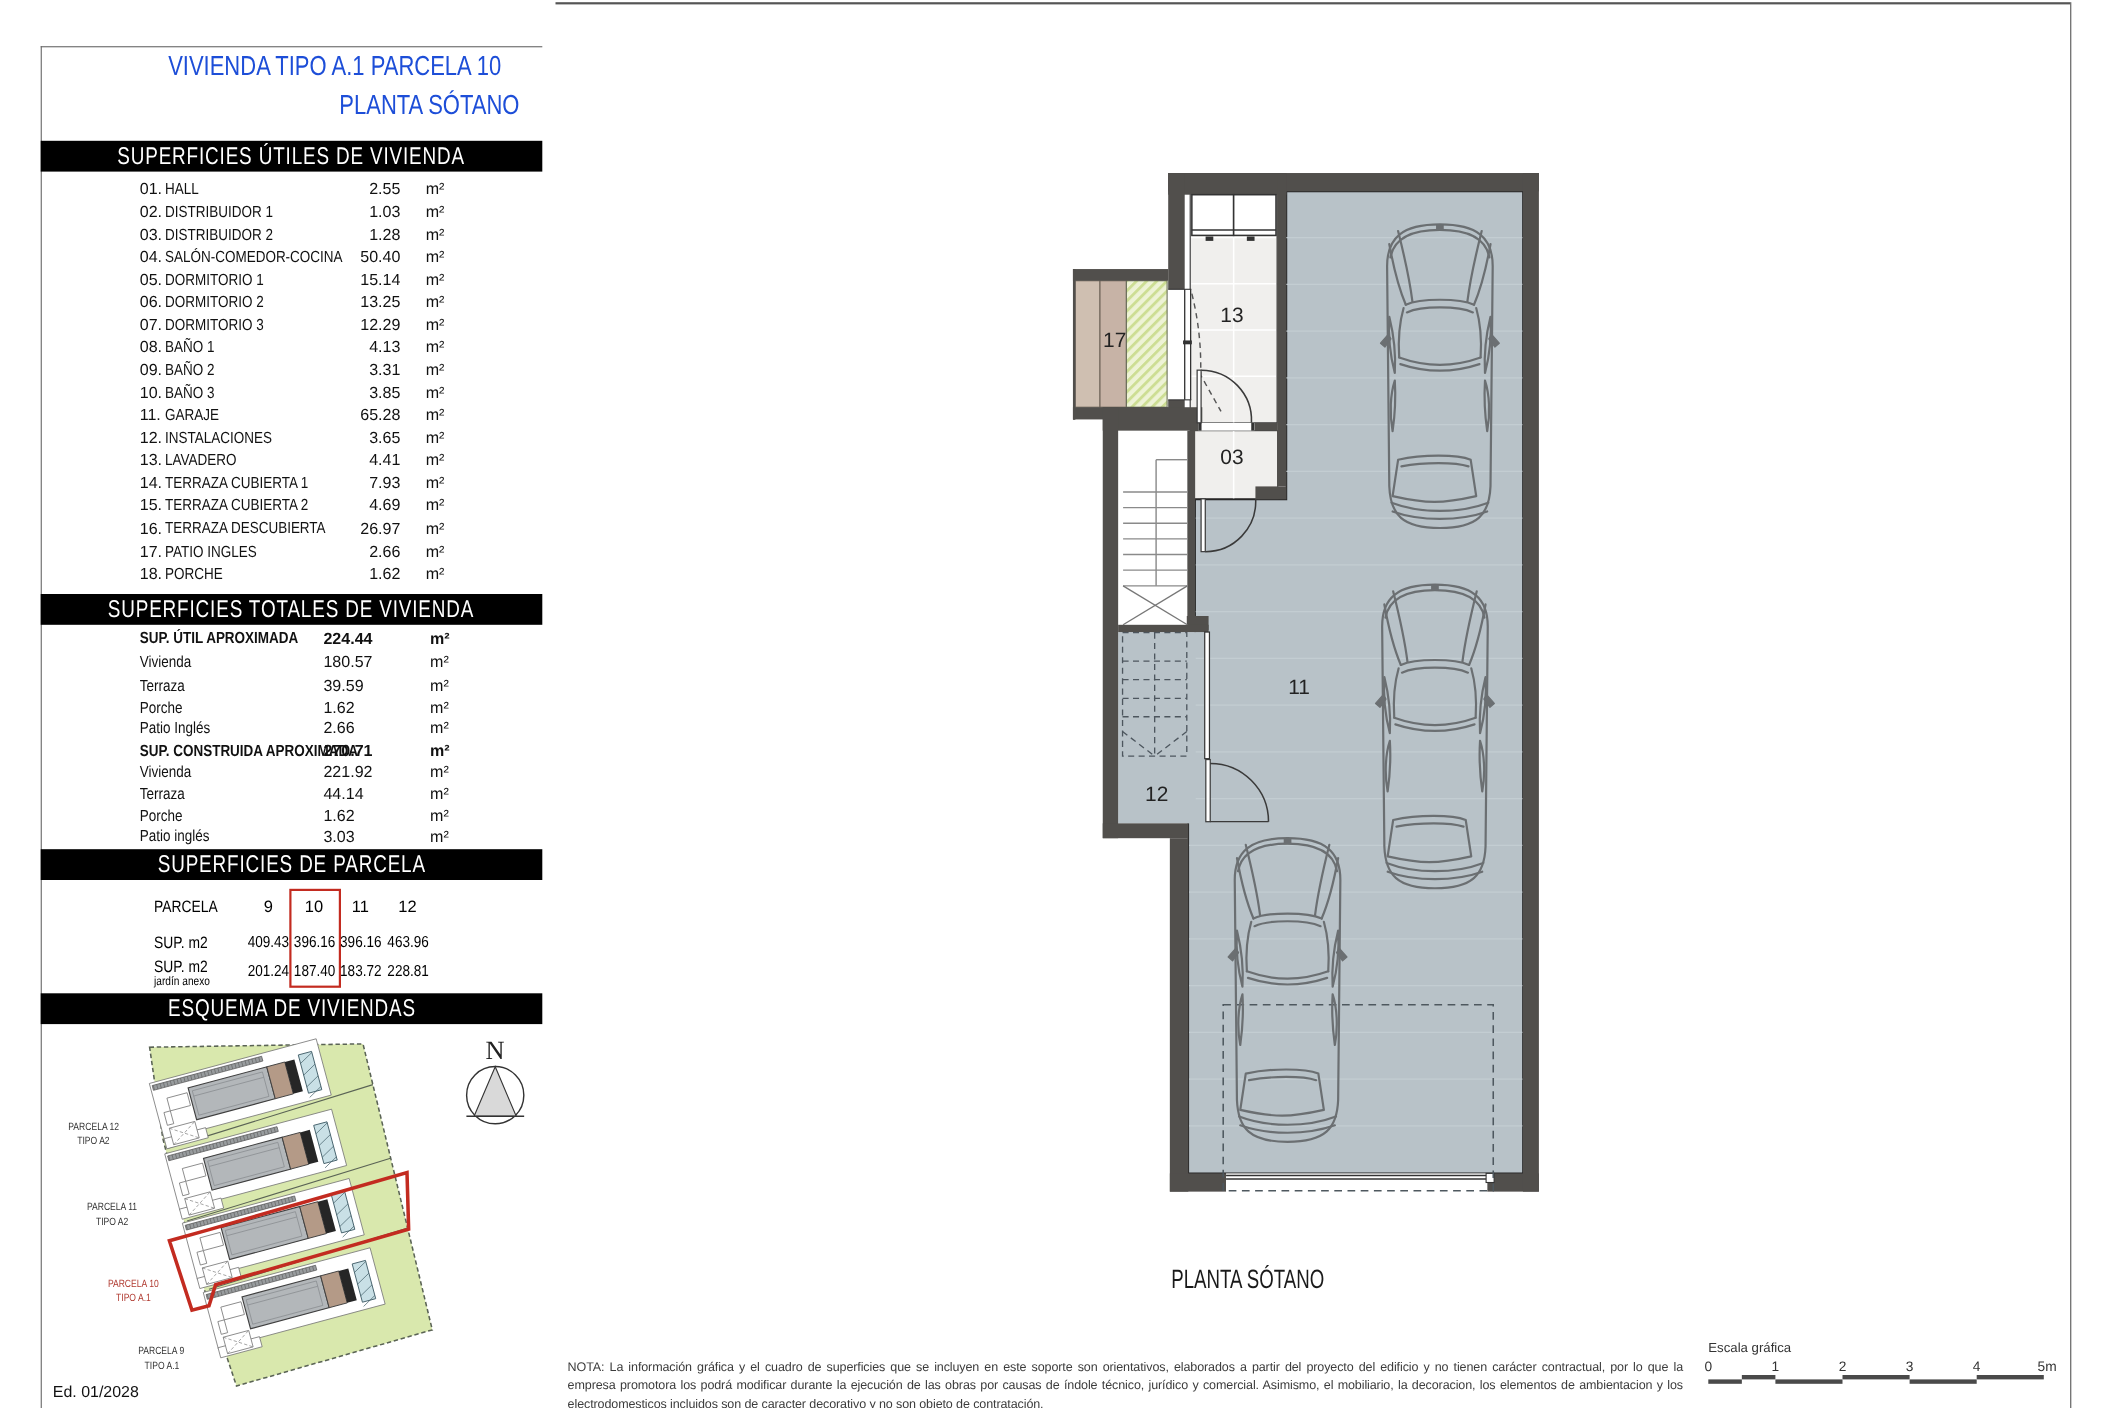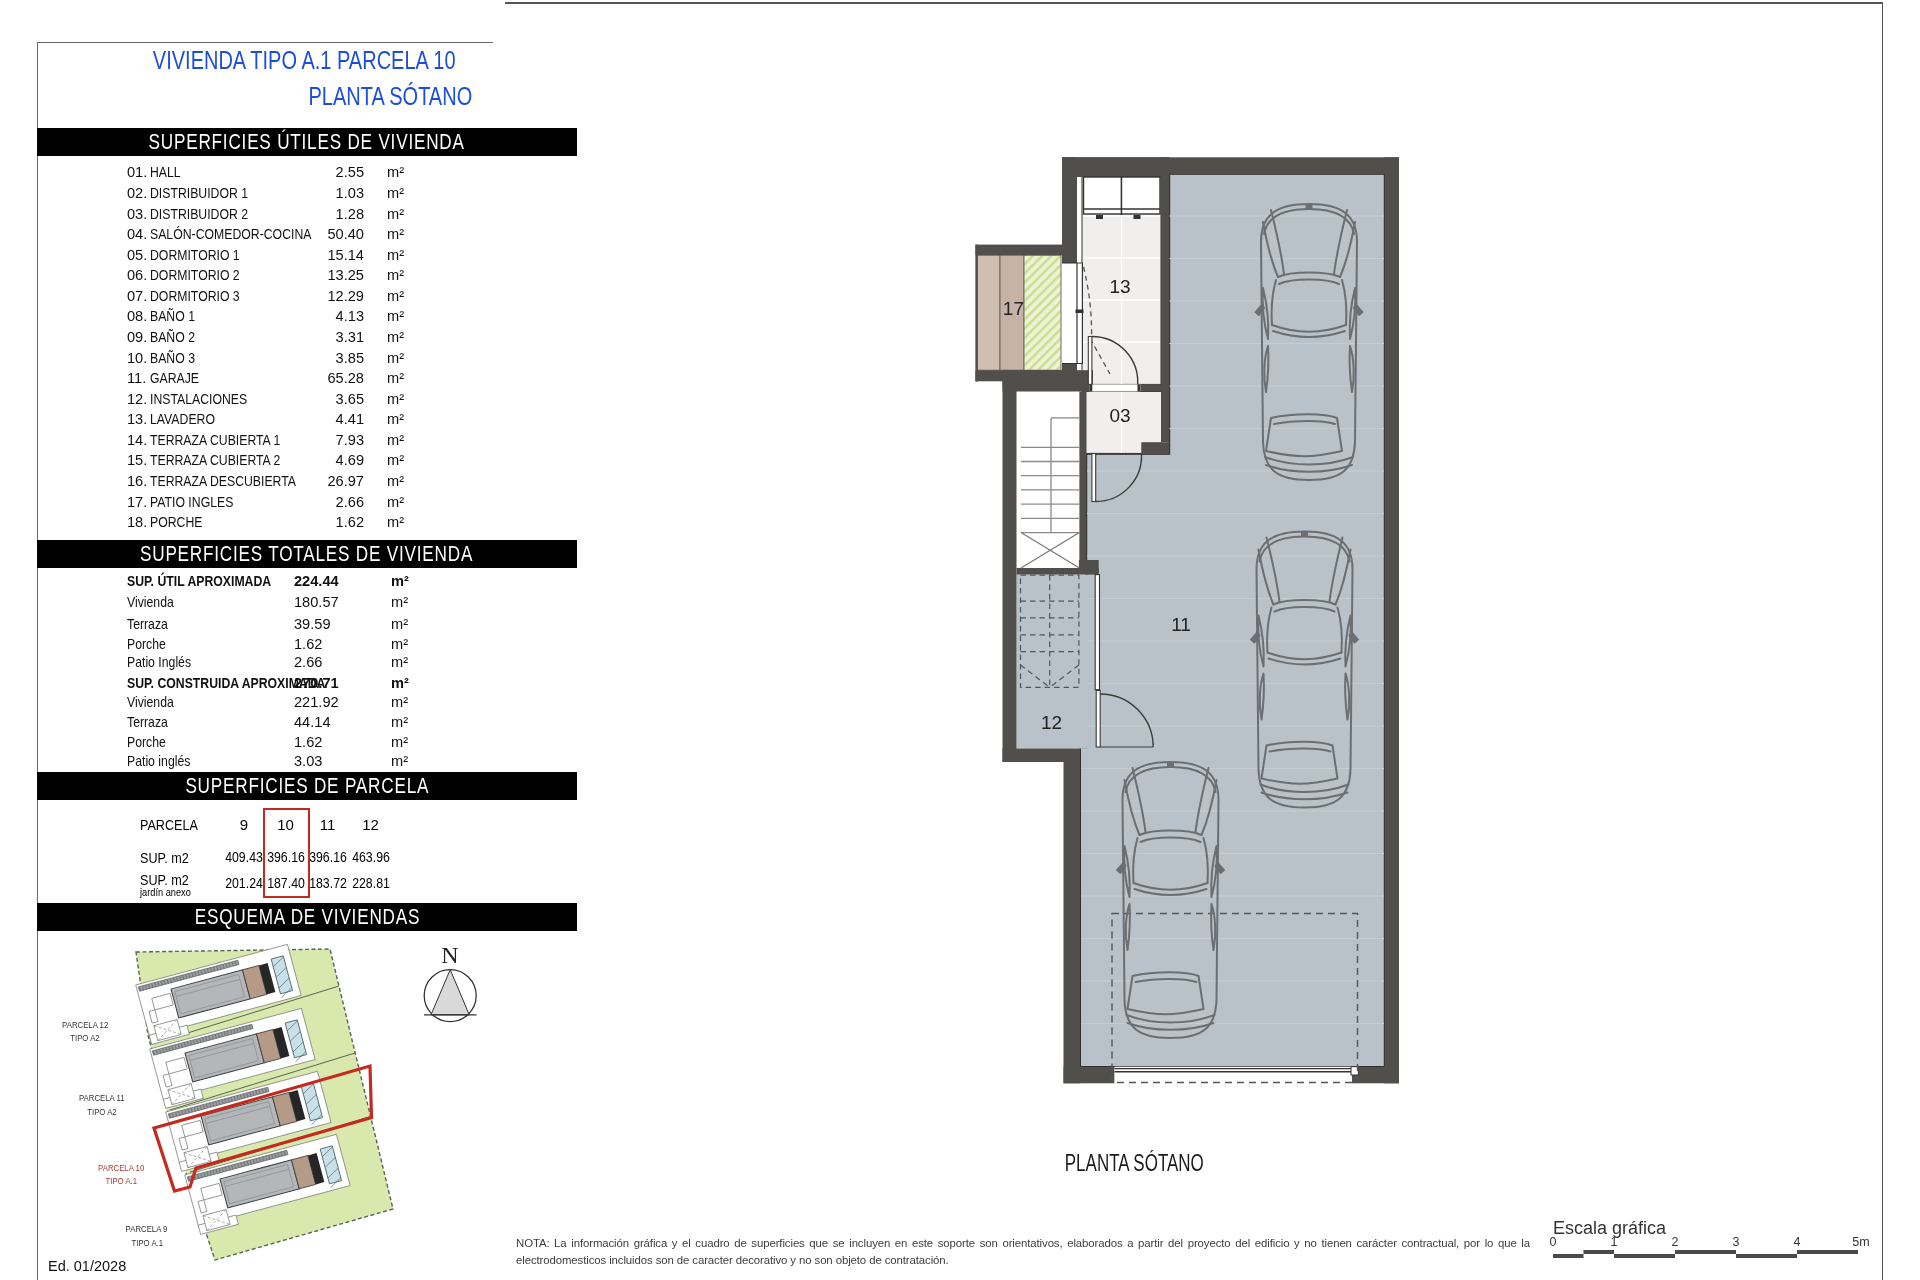--- a/index.html
+++ b/index.html
@@ -1,19 +1,19 @@
 <!DOCTYPE html>
 <html><head>
 <meta charset="utf-8">
 <style>
   html,body{margin:0;padding:0;}
   body{width:1920px;height:1280px;position:relative;background:#fff;
        font-family:"Liberation Sans", sans-serif;overflow:hidden;}
   .abs{position:absolute;}
-  .bar{position:absolute;left:37px;width:540px;height:28px;background:#000;color:#fff;
+  .bar{position:absolute;left:37px;width:456px;height:28px;background:#000;color:#fff;
        text-align:center;font-size:22px;line-height:28.5px;}
   .bar span{display:inline-block;transform:scaleX(0.78);transform-origin:center;white-space:nowrap;letter-spacing:1px;}
   .row{position:absolute;left:0;top:0;width:520px;height:20px;font-size:14.6px;color:#111;}
   .row .num{position:absolute;left:127px;}
   .row .nm{position:absolute;left:150px;white-space:nowrap;}
   .row .val{position:absolute;left:272px;width:92px;text-align:right;}
   .row .m2{position:absolute;left:387px;}
   .row .nm2{position:absolute;left:127px;white-space:nowrap;}
   .row .val2{position:absolute;left:294px;width:90px;text-align:left;}
   .row .m22{position:absolute;left:391px;}
@@ -229,24 +229,25 @@
 
 <div class="plbl" style="left:35px;top:1017.5px;"><span>PARCELA 12</span><br><span>TIPO A2</span></div>
 <div class="plbl" style="left:52px;top:1091px;"><span>PARCELA 11</span><br><span>TIPO A2</span></div>
 <div class="plbl" style="left:71px;top:1160.5px;color:#b03a30;"><span>PARCELA 10</span><br><span>TIPO A.1</span></div>
 <div class="plbl" style="left:97px;top:1222px;"><span>PARCELA 9</span><br><span>TIPO A.1</span></div>
 
 <div class="abs" style="left:48px;top:1258px;font-size:14.5px;color:#111;">Ed. 01/2028</div>
 
 <div class="abs" style="left:516px;top:1235px;width:1014px;font-size:11.4px;line-height:17.2px;color:#3c3c3c;letter-spacing:-0.1px;">
 <div style="text-align:justify;text-align-last:justify;white-space:nowrap;" id="n1">NOTA: La información gráfica y el cuadro de superficies que se incluyen en este soporte son orientativos, elaborados a partir del proyecto del edificio y no tienen carácter contractual, por lo que la</div>
+<div style="text-align:justify;text-align-last:justify;white-space:nowrap;" id="n2">empresa promotora los podrá modificar durante la ejecución de las obras por causas de índole técnico, jurídico y comercial. Asimismo, el mobiliario, la decoracion, los elementos de ambientacion y los</div>
 <div id="n3">electrodomesticos incluidos son de caracter decorativo y no son objeto de contratación.</div>
 </div>
 
-<div class="abs" style="left:1553px;top:1218px;font-size:18px;color:#333;">Escala gráfica</div>
+<div class="abs" style="left:1553px;top:1218px;font-size:12px;color:#333;">Escala gráfica</div>
 
 <svg class="abs" style="left:0;top:0;" width="1920" height="1280" viewBox="0 0 1920 1280">
 <defs>
   <pattern id="greenhatch" width="6.5" height="6.5" patternTransform="rotate(45)" patternUnits="userSpaceOnUse">
     <rect width="6.5" height="6.5" fill="#eef3d6"></rect>
     <rect width="2.6" height="6.5" fill="#cdde94"></rect>
   </pattern>
 <g id="car" fill="none" stroke="#6b6f72" stroke-width="2" stroke-linecap="round" stroke-linejoin="round">
 <path d="M 10,46 C 10,20 24,8 58,8 C 92,8 106,20 106,46 L 104,246 C 103,272 92,284 58,284 C 24,284 13,272 12,246 Z"></path>
 <path d="M 13,38 C 16,22 30,13 58,13 C 86,13 100,22 103,38"></path>

